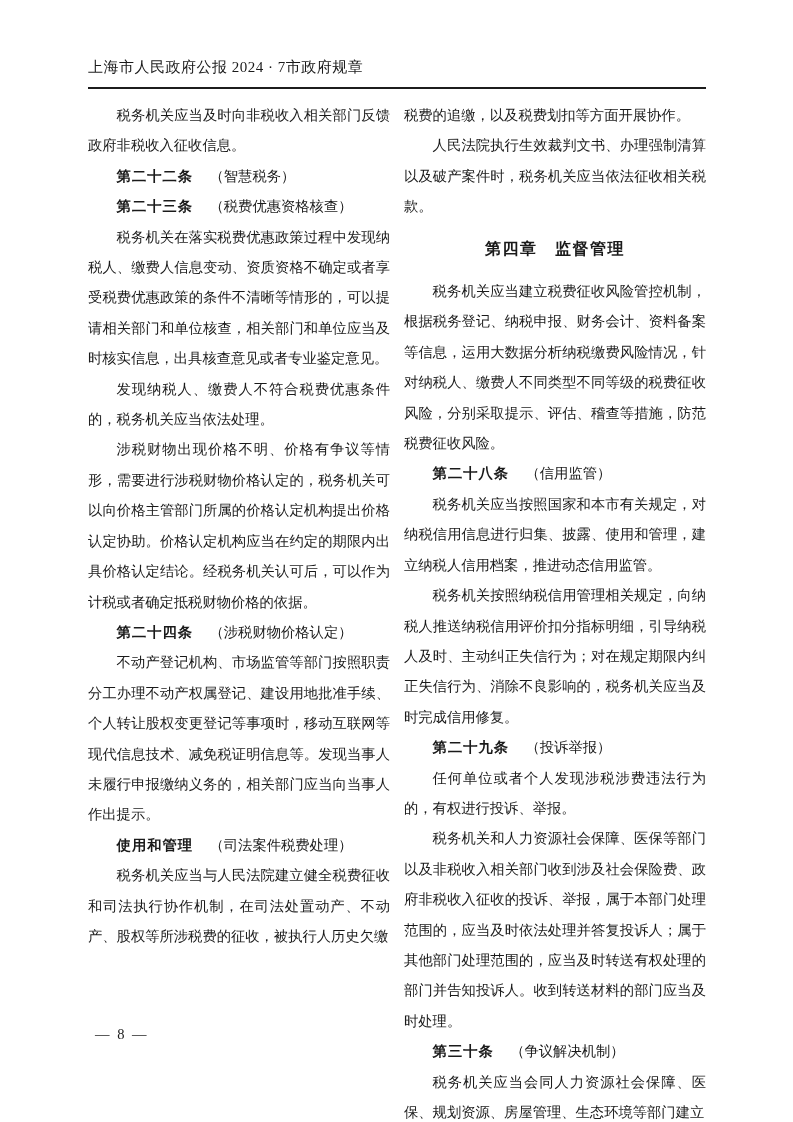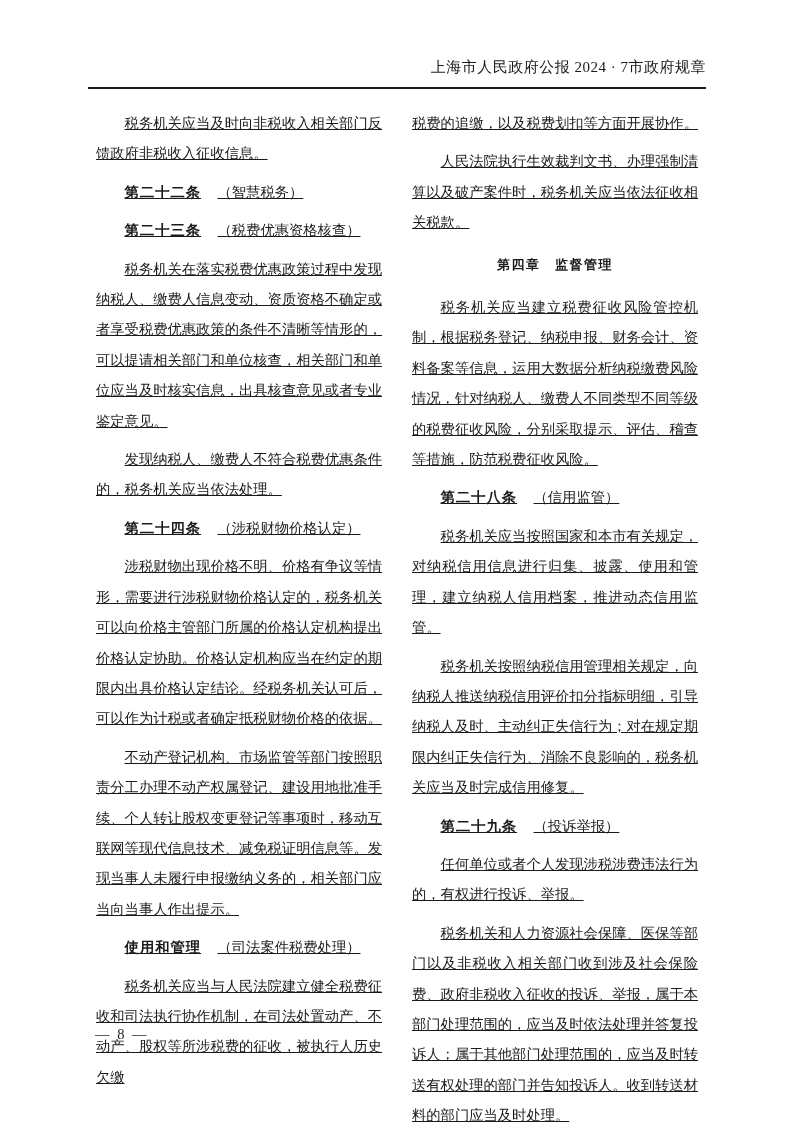--- a/index.html
+++ b/index.html
@@ -15,21 +15,21 @@
     overflow: hidden;
     font-family: "Liberation Serif", "DejaVu Serif", serif;
     color: #1a1a1a;
   }
   .page-header {
     position: absolute;
     left: 88px;
     top: 58px;
     width: 618px;
     display: flex;
-    justify-content: flex-end;
+    justify-content: flex-start;
     align-items: baseline;
     font-size: 15px;
     letter-spacing: 0.5px;
   }
   .header-rule {
     position: absolute;
     left: 88px;
     top: 87px;
     width: 618px;
     height: 2px;
@@ -44,37 +44,36 @@
     gap: 14px;
   }
   .col {
     width: 302px;
     font-size: 14.3px;
     line-height: 30.4px;
     text-align: justify;
     word-break: break-all;
   }
   .para {
-    margin: 8px;
+    margin: 0;
     text-indent: 2em;
-    text-decoration: underline;
   }
   .para.noindent {
     text-indent: 0;
   }
   .art-num {
     font-weight: 700;
     letter-spacing: 1px;
   }
   .art-title {
     margin-left: 1.15em;
   }
   .chapter {
     margin: 12px 0;
-    font-size: 13px;
+    font-size: 16px;
     font-weight: 700;
     text-align: center;
     text-indent: 0;
     letter-spacing: 1.5px;
     line-height: 30.4px;
   }
   .page-footer {
     position: absolute;
     left: 95px;
     top: 1026px;
@@ -91,22 +90,22 @@
     <span>市政府规章</span>
   </div>
   <div class="header-rule"></div>
   <div class="columns">
     <section class="col" id="col-left">
         <p class="para">税务机关应当及时向非税收入相关部门反馈政府非税收入征收信息。</p>
         <p class="para"><span class="art-num">第二十二条</span><span class="art-title">（智慧税务）</span></p>
         <p class="para"><span class="art-num">第二十三条</span><span class="art-title">（税费优惠资格核查）</span></p>
         <p class="para">税务机关在落实税费优惠政策过程中发现纳税人、缴费人信息变动、资质资格不确定或者享受税费优惠政策的条件不清晰等情形的，可以提请相关部门和单位核查，相关部门和单位应当及时核实信息，出具核查意见或者专业鉴定意见。</p>
         <p class="para">发现纳税人、缴费人不符合税费优惠条件的，税务机关应当依法处理。</p>
+        <p class="para">涉税财物出现价格不明、价格有争议等情形，需要进行涉税财物价格认定的，税务机关可以向价格主管部门所属的价格认定机构提出价格认定协助。价格认定机构应当在约定的期限内出具价格认定结论。经税务机关认可后，可以作为计税或者确定抵税财物价格的依据。</p>
         <p class="para"><span class="art-num">第二十四条</span><span class="art-title">（涉税财物价格认定）</span></p>
-        <p class="para">涉税财物出现价格不明、价格有争议等情形，需要进行涉税财物价格认定的，税务机关可以向价格主管部门所属的价格认定机构提出价格认定协助。价格认定机构应当在约定的期限内出具价格认定结论。经税务机关认可后，可以作为计税或者确定抵税财物价格的依据。</p>
         <p class="para">不动产登记机构、市场监管等部门按照职责分工办理不动产权属登记、建设用地批准手续、个人转让股权变更登记等事项时，移动互联网等现代信息技术、减免税证明信息等。发现当事人未履行申报缴纳义务的，相关部门应当向当事人作出提示。</p>
         <p class="para"><span class="art-num">使用和管理</span><span class="art-title">（司法案件税费处理）</span></p>
         <p class="para">税务机关应当与人民法院建立健全税费征收和司法执行协作机制，在司法处置动产、不动产、股权等所涉税费的征收，被执行人历史欠缴</p>
       </section>
     <section class="col" id="col-right">
         <p class="para noindent">税费的追缴，以及税费划扣等方面开展协作。</p>
         <p class="para">人民法院执行生效裁判文书、办理强制清算以及破产案件时，税务机关应当依法征收相关税款。</p>
         <h2 class="chapter">第四章　监督管理</h2>
         <p class="para">税务机关应当建立税费征收风险管控机制，根据税务登记、纳税申报、财务会计、资料备案等信息，运用大数据分析纳税缴费风险情况，针对纳税人、缴费人不同类型不同等级的税费征收风险，分别采取提示、评估、稽查等措施，防范税费征收风险。</p>
         <p class="para"><span class="art-num">第二十八条</span><span class="art-title">（信用监管）</span></p>

